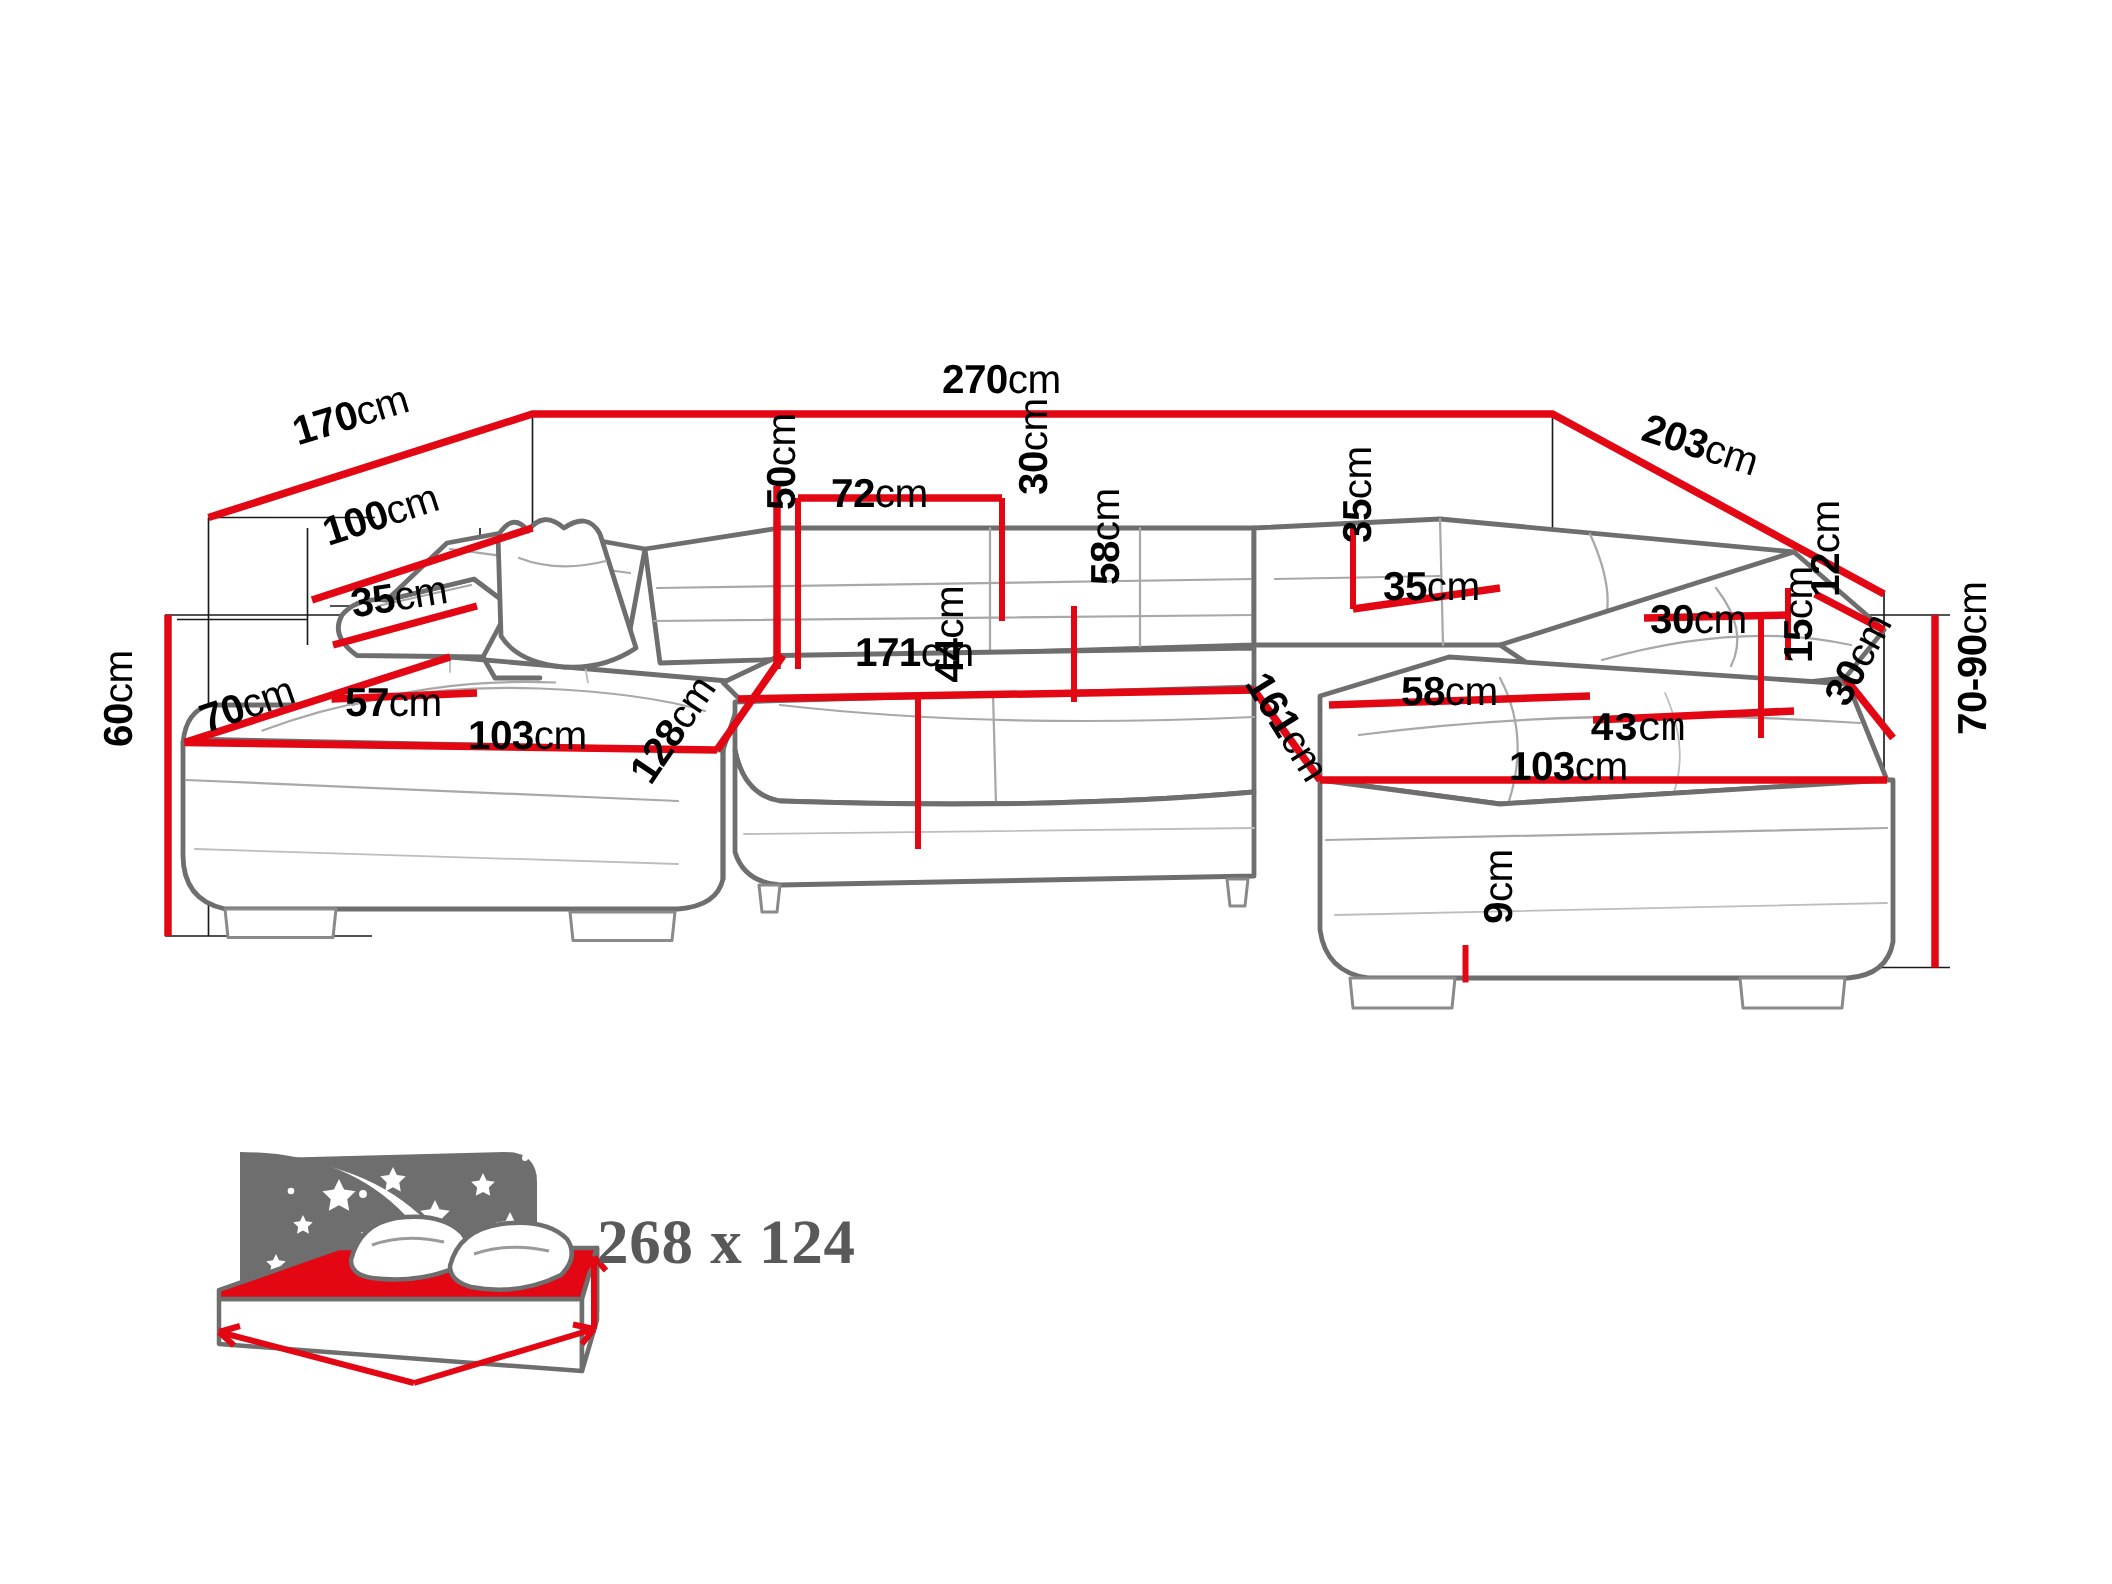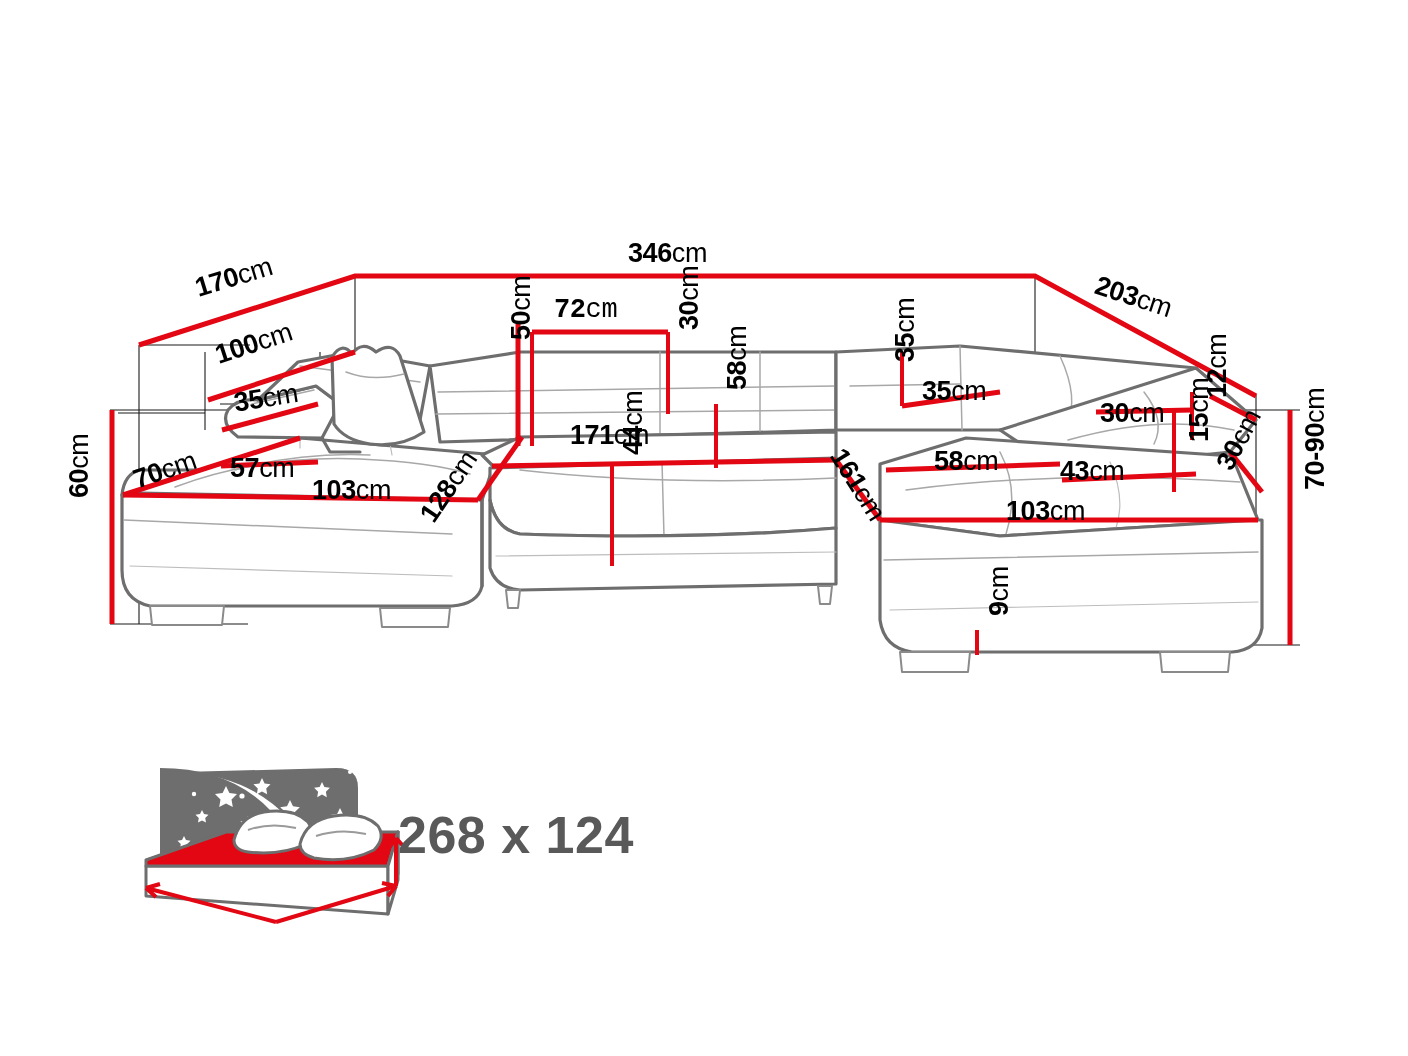--- a/index.html
+++ b/index.html
@@ -22,23 +22,23 @@
     line-height:1;
     letter-spacing:-0.4px;
     user-select:none;
   }
   .dim-label .num{font-weight:bold;}
   .dim-label .unit{font-weight:400;}
 
   .bed-label{
     position:absolute;
     color:#595959;
-    font-family:Liberation Sans, sans-serif;
+    font-family:Liberation Serif, serif;
     font-weight:bold;
-    font-size:52px;
+    font-size:42px;
     letter-spacing:0.5px;
     white-space:nowrap;
   }
 </style>
 </head>
 <body>
 
 <div id="stage">
 <svg width="1408" height="1056" viewBox="0 0 1408 1056" xmlns="http://www.w3.org/2000/svg">
 
@@ -213,21 +213,21 @@
 
     <path class="red" d="M1290,410 L1290,645"></path>
 
     <path class="redt" d="M977,630 L977,655"></path>
   </g>
 
 </svg>
 </div>
 
 <div class="dim-label" style="left:628px; top:240px;">
-  <span class="num">346</span><span class="unit">cm</span>
+  <span class="num">270</span><span class="unit">cm</span>
 </div>
 
 <div class="dim-label" style="left:192px; top:276px; transform:rotate(-17deg); transform-origin:left top;">
   <span class="num">170</span><span class="unit">cm</span>
 </div>
 
 <div class="dim-label" style="left:1100px; top:272px; transform:rotate(18deg); transform-origin:left top;">
   <span class="num">203</span><span class="unit">cm</span>
 </div>
 
@@ -252,21 +252,21 @@
 </div>
 
 <div class="dim-label" style="left:438px; top:500px; transform:rotate(-56deg); transform-origin:left bottom;">
   <span class="num">128</span><span class="unit">cm</span>
 </div>
 
 <div class="dim-label" style="left:66px; top:498px; transform:rotate(-90deg); transform-origin:left top;">
   <span class="num">60</span><span class="unit">cm</span>
 </div>
 
-<div class="dim-label" style="left:554px; top:297px;font-family:Liberation Mono, monospace;">
+<div class="dim-label" style="left:554px; top:316px;">
   <span class="num">72</span><span class="unit">cm</span>
 </div>
 
 <div class="dim-label" style="left:676px; top:330px; transform:rotate(-90deg); transform-origin:left top;">
   <span class="num">30</span><span class="unit">cm</span>
 </div>
 
 <div class="dim-label" style="left:508px; top:340px; transform:rotate(-90deg); transform-origin:left top;">
   <span class="num">50</span><span class="unit">cm</span>
 </div>
@@ -300,21 +300,21 @@
 </div>
 
 <div class="dim-label" style="left:1006px; top:498px;">
   <span class="num">103</span><span class="unit">cm</span>
 </div>
 
 <div class="dim-label" style="left:1100px; top:400px;">
   <span class="num">30</span><span class="unit">cm</span>
 </div>
 
-<div class="dim-label" style="left:1060px; top:458px;">
+<div class="dim-label" style="left:1060px; top:474px;font-family:Liberation Mono, monospace;">
   <span class="num">43</span><span class="unit">cm</span>
 </div>
 
 <div class="dim-label" style="left:1204px; top:398px; transform:rotate(-90deg); transform-origin:left top;">
   <span class="num">12</span><span class="unit">cm</span>
 </div>
 
 <div class="dim-label" style="left:1186px; top:442px; transform:rotate(-90deg); transform-origin:left top;">
   <span class="num">15</span><span class="unit">cm</span>
 </div>

